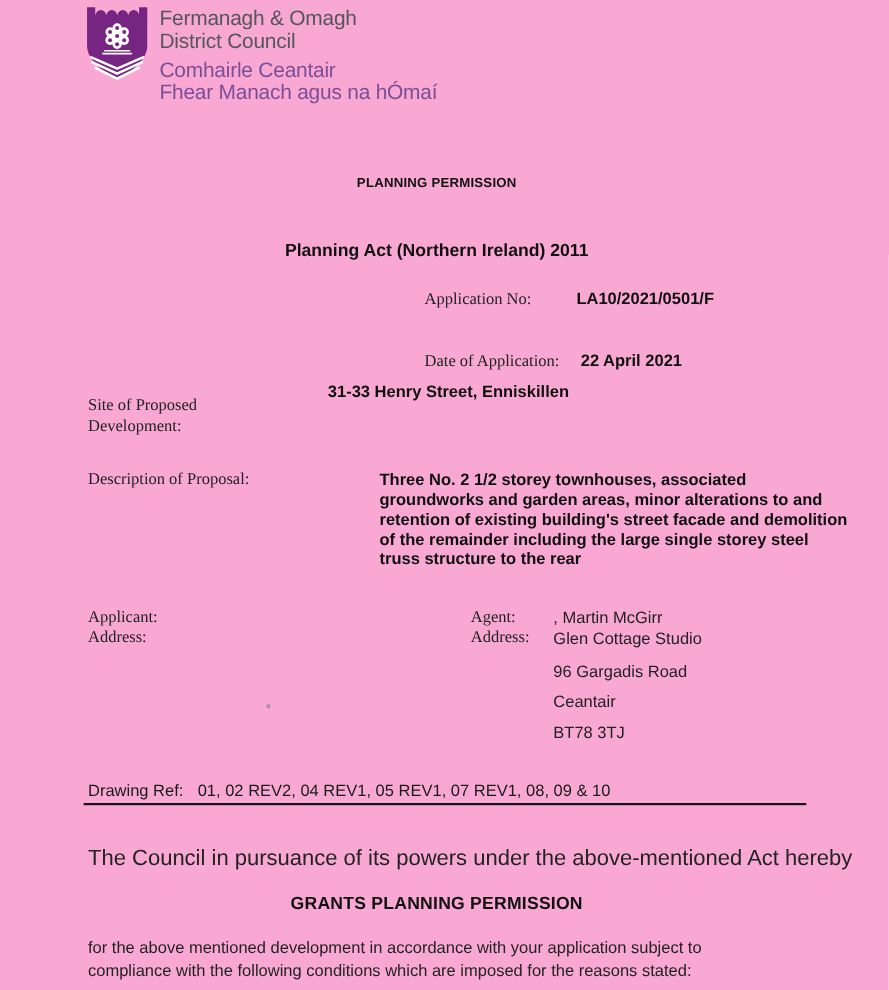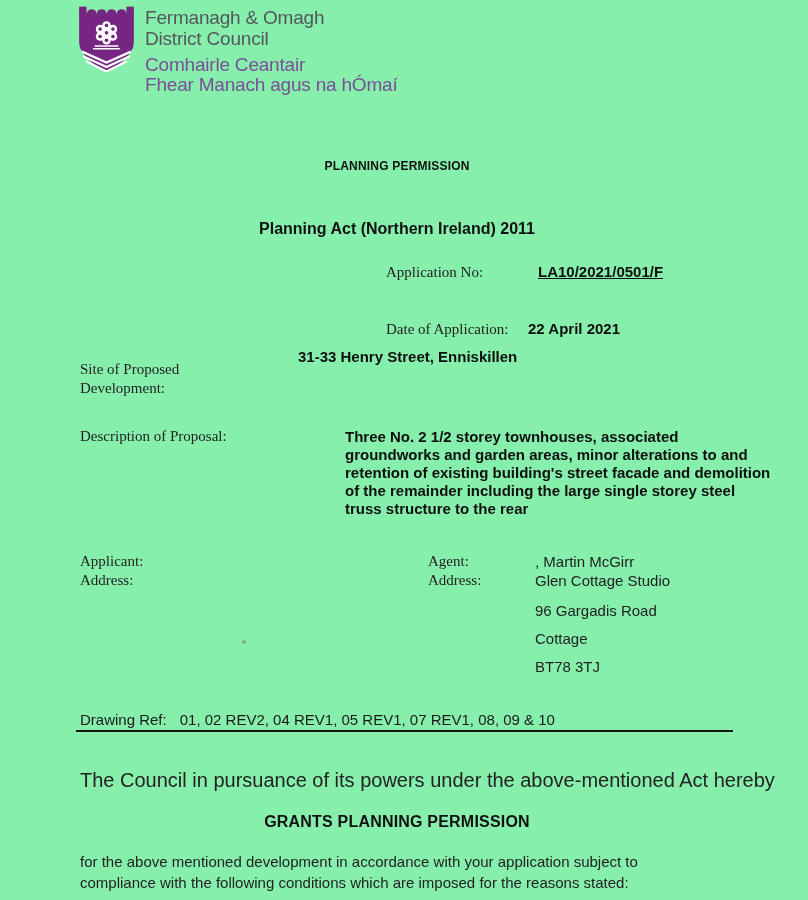--- a/index.html
+++ b/index.html
@@ -4,44 +4,44 @@
 <style>
   html,body{margin:0;padding:0;}
   body{
     width:808px;height:900px;
     background:#ffffff;
     font-family:"Liberation Sans","DejaVu Sans",sans-serif;
     color:#1e1e1e;
     position:relative;
     overflow:hidden;
   }
-  .page{position:absolute;inset:0;background:#86efac;}
+  .page{position:absolute;inset:0;background:#f9a8d4;}
 
   
   .logo{position:absolute;left:78px;top:6px;display:flex;}
   .logo-shield{width:57px;height:81px;flex:0 0 auto;}
   .logo-text{position:absolute;left:67px;top:1px;width:300px;}
   .logo-name{font-size:19px;line-height:21px;letter-spacing:-0.2px;color:#55565b;white-space:pre-line;}
   .logo-name-irish{font-size:19px;line-height:20px;letter-spacing:-0.2px;color:#7a4f96;margin-top:6px;white-space:pre-line;}
 
   
   .center-wrap{position:absolute;left:0;width:794px;text-align:center;}
   .doc-title{top:159px;font-size:12px;font-weight:bold;color:#111;letter-spacing:0.2px;}
   .doc-subtitle{top:220px;font-size:16px;font-weight:bold;color:#111;}
   .grants-heading{top:813px;font-size:16px;font-weight:bold;color:#111;letter-spacing:0.2px;}
 
   
   .lbl{position:absolute;font-size:15px;color:#222;font-family:Liberation Serif, serif;}
   .val{position:absolute;font-size:15px;color:#0f0f0f;font-weight:bold;}
-  .val-normal{position:absolute;font-size:15px;color:#222;margin-left:32px;}
+  .val-normal{position:absolute;font-size:15px;color:#222;}
   .multiline{white-space:pre-line;line-height:19px;}
   .desc{white-space:pre-line;line-height:18px;width:460px;}
 
   .app-no-label{left:386px;top:264px;}
-  .app-no-value{left:538px;top:263px;text-decoration:underline;}
+  .app-no-value{left:524px;top:263px;}
   .date-label{left:386px;top:321px;}
   .date-value{left:528px;top:320px;}
 
   .site-label{left:80px;top:360px;width:150px;}
   .site-value{left:298px;top:348px;}
 
   .desc-label{left:80px;top:428px;text-align:right;}
   .desc-value{left:298px;top:428px;margin-left:47px;}
 
   .applicant-label{left:80px;top:553px;}
@@ -137,21 +137,21 @@
 truss structure to the rear</div>
 
   <div class="lbl applicant-label">Applicant:</div>
   <div class="lbl applicant-addr-label">Address:</div>
 
   <div class="lbl agent-label">Agent:</div>
   <div class="val-normal agent-value">, Martin McGirr</div>
   <div class="lbl agent-addr-label">Address:</div>
   <div class="val-normal agent-addr1">Glen Cottage Studio</div>
   <div class="val-normal agent-addr2">96 Gargadis Road</div>
-  <div class="val-normal agent-addr3">Cottage</div>
+  <div class="val-normal agent-addr3">Ceantair</div>
   <div class="val-normal agent-addr4">BT78 3TJ</div>
 
   <div class="speck"></div>
 
   <div class="drawing-ref-row">
     <span class="dr-label">Drawing Ref:</span><span class="dr-value">01, 02 REV2, 04 REV1, 05 REV1, 07 REV1, 08, 09 &amp; 10</span>
   </div>
   <div class="drawing-ref-underline"></div>
 
   <div class="council-line">The Council in pursuance of its powers under the above-mentioned Act hereby</div>

